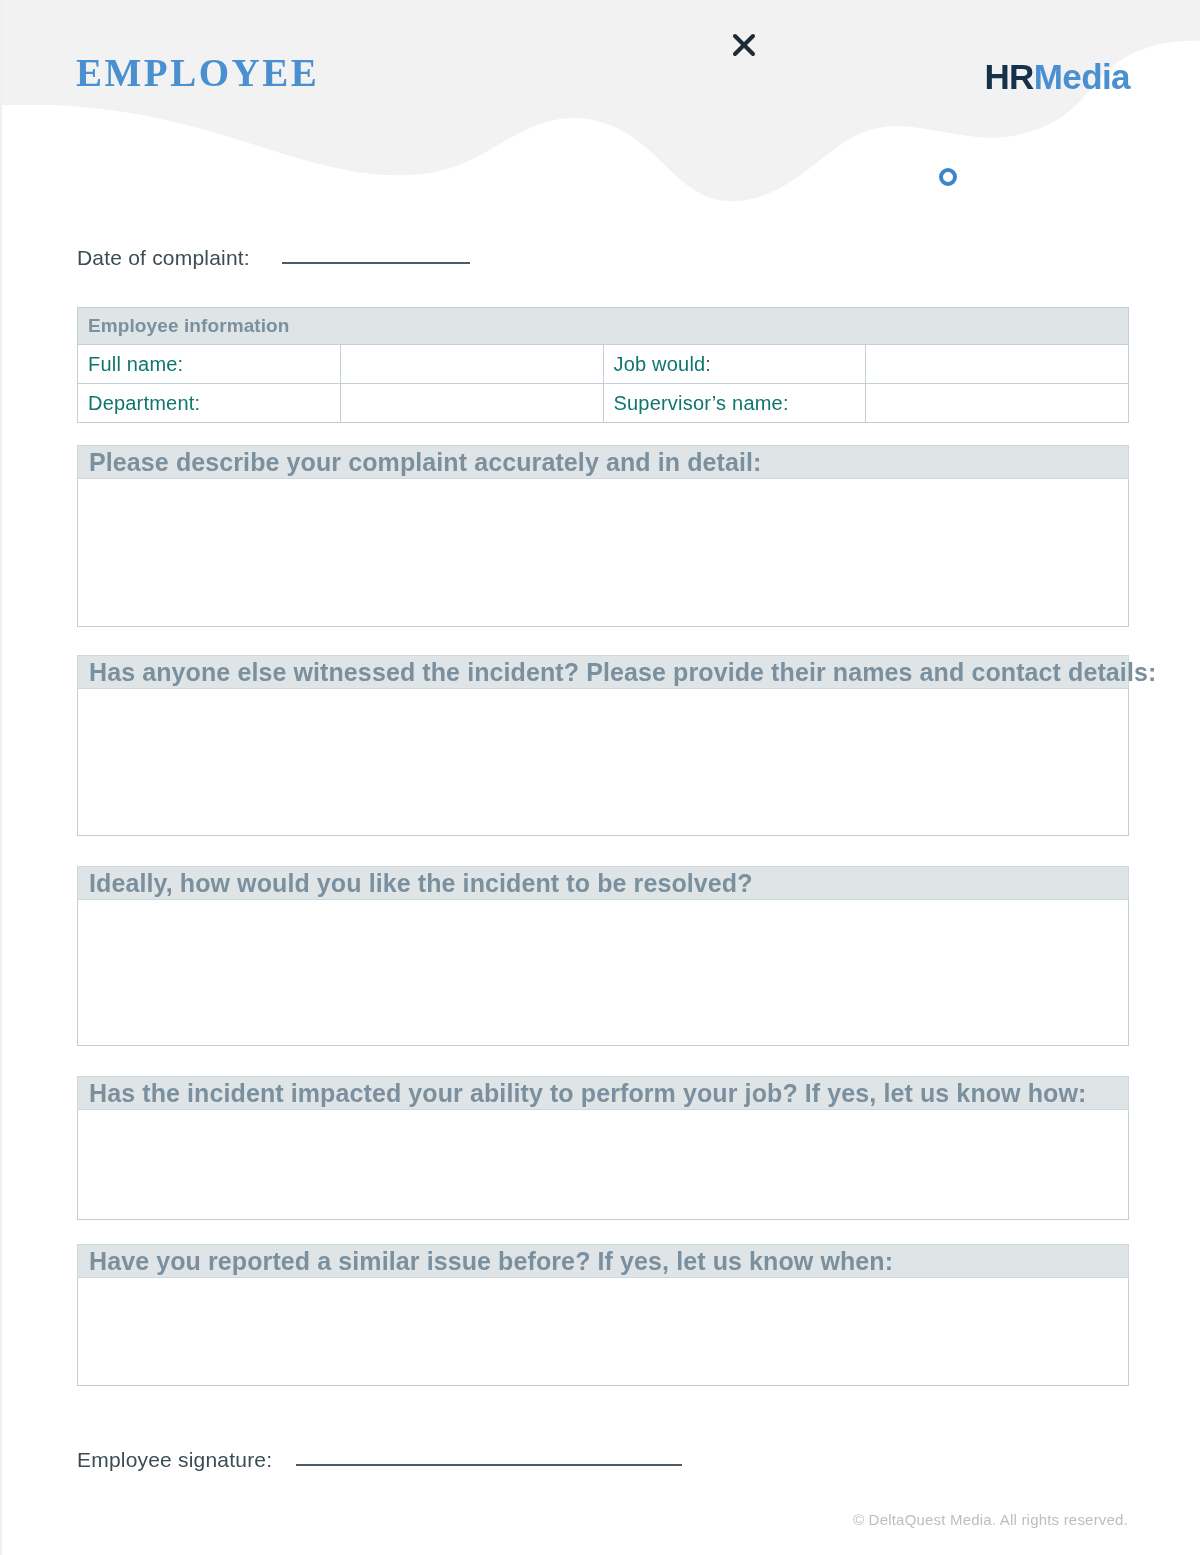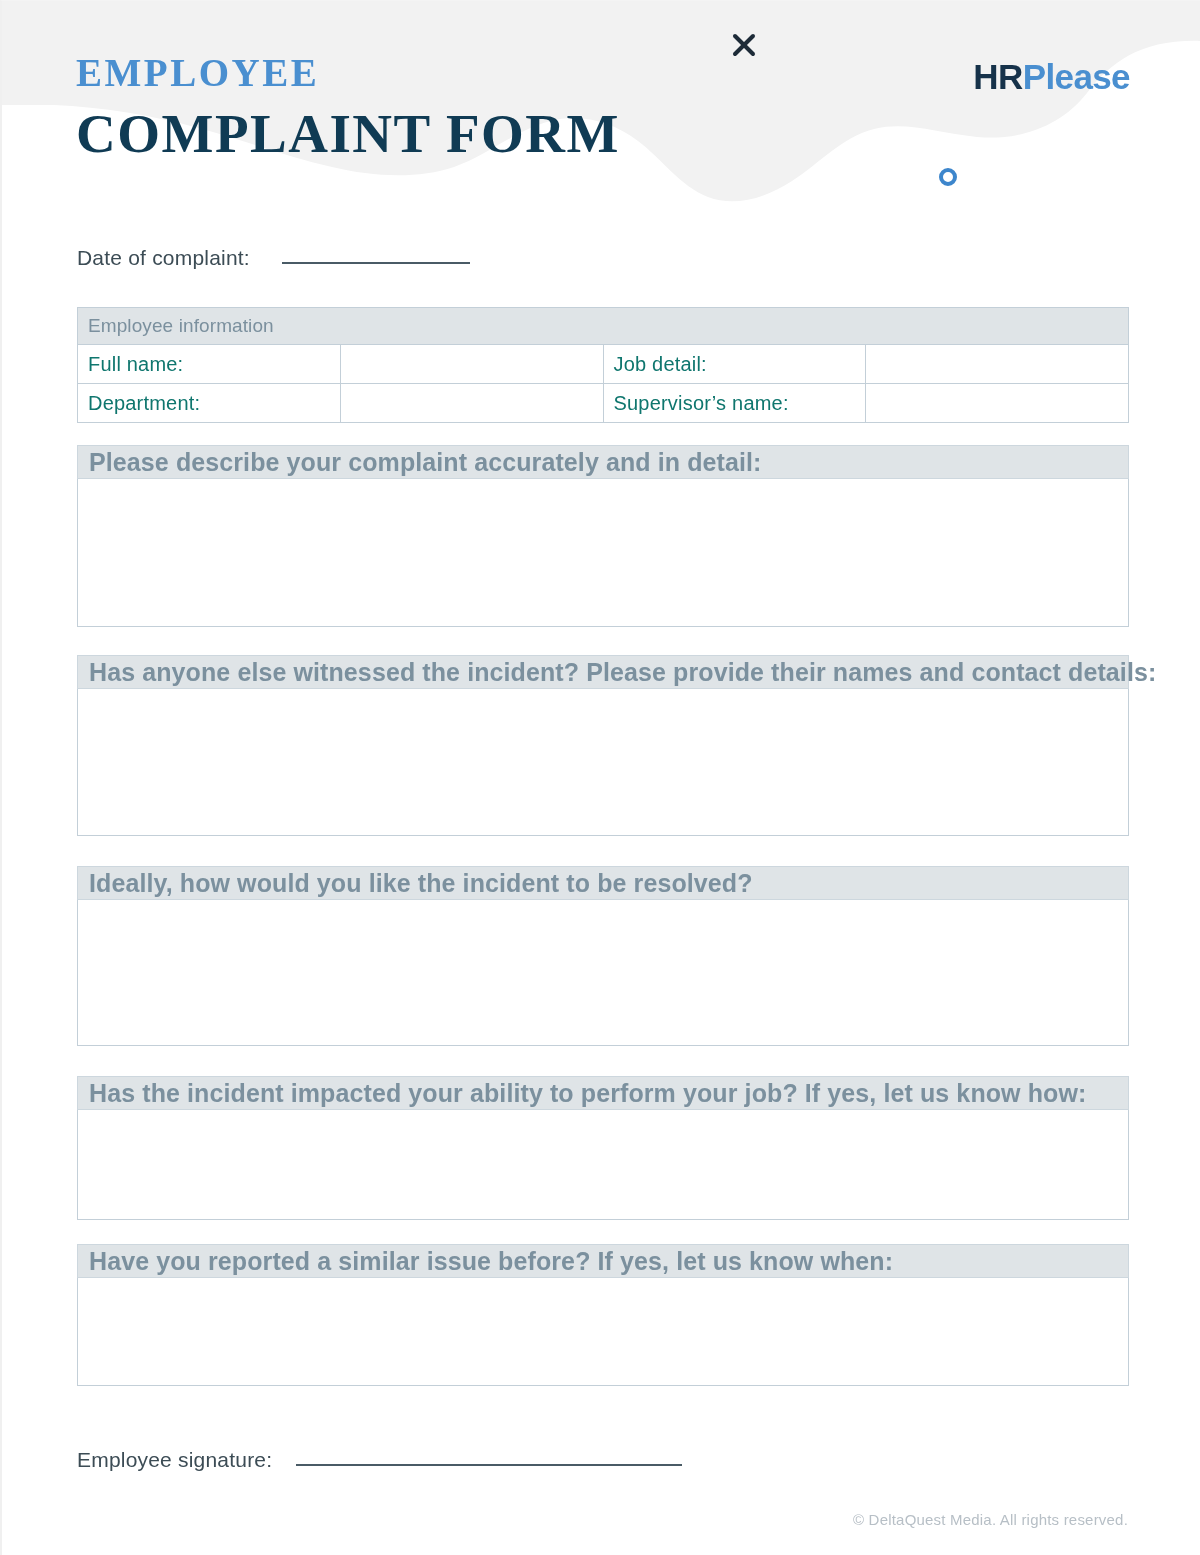--- a/index.html
+++ b/index.html
@@ -127,21 +127,21 @@
     height: 38px;
     padding: 0 10px;
     font-size: 20px;
     color: #0f766e;
     letter-spacing: 0.2px;
     vertical-align: middle;
   }
   .info-table .hdr {
     background: #dfe4e7;
     color: #7b909e;
-    font-weight: 400;
+    font-weight: 700;
     font-size: 19px;
     height: 36px;
     letter-spacing: 0.1px;
   }
   .info-table .blank-cell { background: #ffffff; }
 
   
   .section {
     position: absolute;
     left: 75px;
@@ -208,49 +208,48 @@
              C416,178 372,176 330,166
              C286,156 244,140 200,128
              C150,114 100,106 52,104
              L0,104 L0,0 Z" fill="#f2f2f2"></path>
   </svg>
 
   <div class="header">
 
     <div class="title-block">
       <div class="title-line1">EMPLOYEE</div>
-      <div class="title-line2">COMPLAINT FORM</div>
     </div>
 
     <svg class="cross-mark" viewBox="0 0 30 30">
       <line x1="6" y1="6" x2="24" y2="24" stroke="#1d2b38" stroke-width="4" stroke-linecap="round"></line>
       <line x1="24" y1="6" x2="6" y2="24" stroke="#1d2b38" stroke-width="4" stroke-linecap="round"></line>
     </svg>
 
     <div class="brand">
-      <span class="hr">HR</span><span class="addict">Please</span>
+      <span class="hr">HR</span><span class="addict">Media</span>
     </div>
 
     <div class="ring"></div>
   </div>
 
   <div class="date-row">
     <span class="field-label">Date of complaint:</span>
     <span class="fill-line date-line"></span>
   </div>
 
   <table class="info-table">
     <tbody>
       <tr>
         <td class="hdr" colspan="4">Employee information</td>
       </tr>
       <tr>
         <td style="width:264px">Full name:</td>
         <td class="blank-cell" style="width:264px"></td>
-        <td style="width:262px">Job detail:</td>
+        <td style="width:262px">Job would:</td>
         <td class="blank-cell" style="width:262px"></td>
       </tr>
       <tr>
         <td>Department:</td>
         <td class="blank-cell"></td>
         <td>Supervisor’s name:</td>
         <td class="blank-cell"></td>
       </tr>
     </tbody>
   </table>

